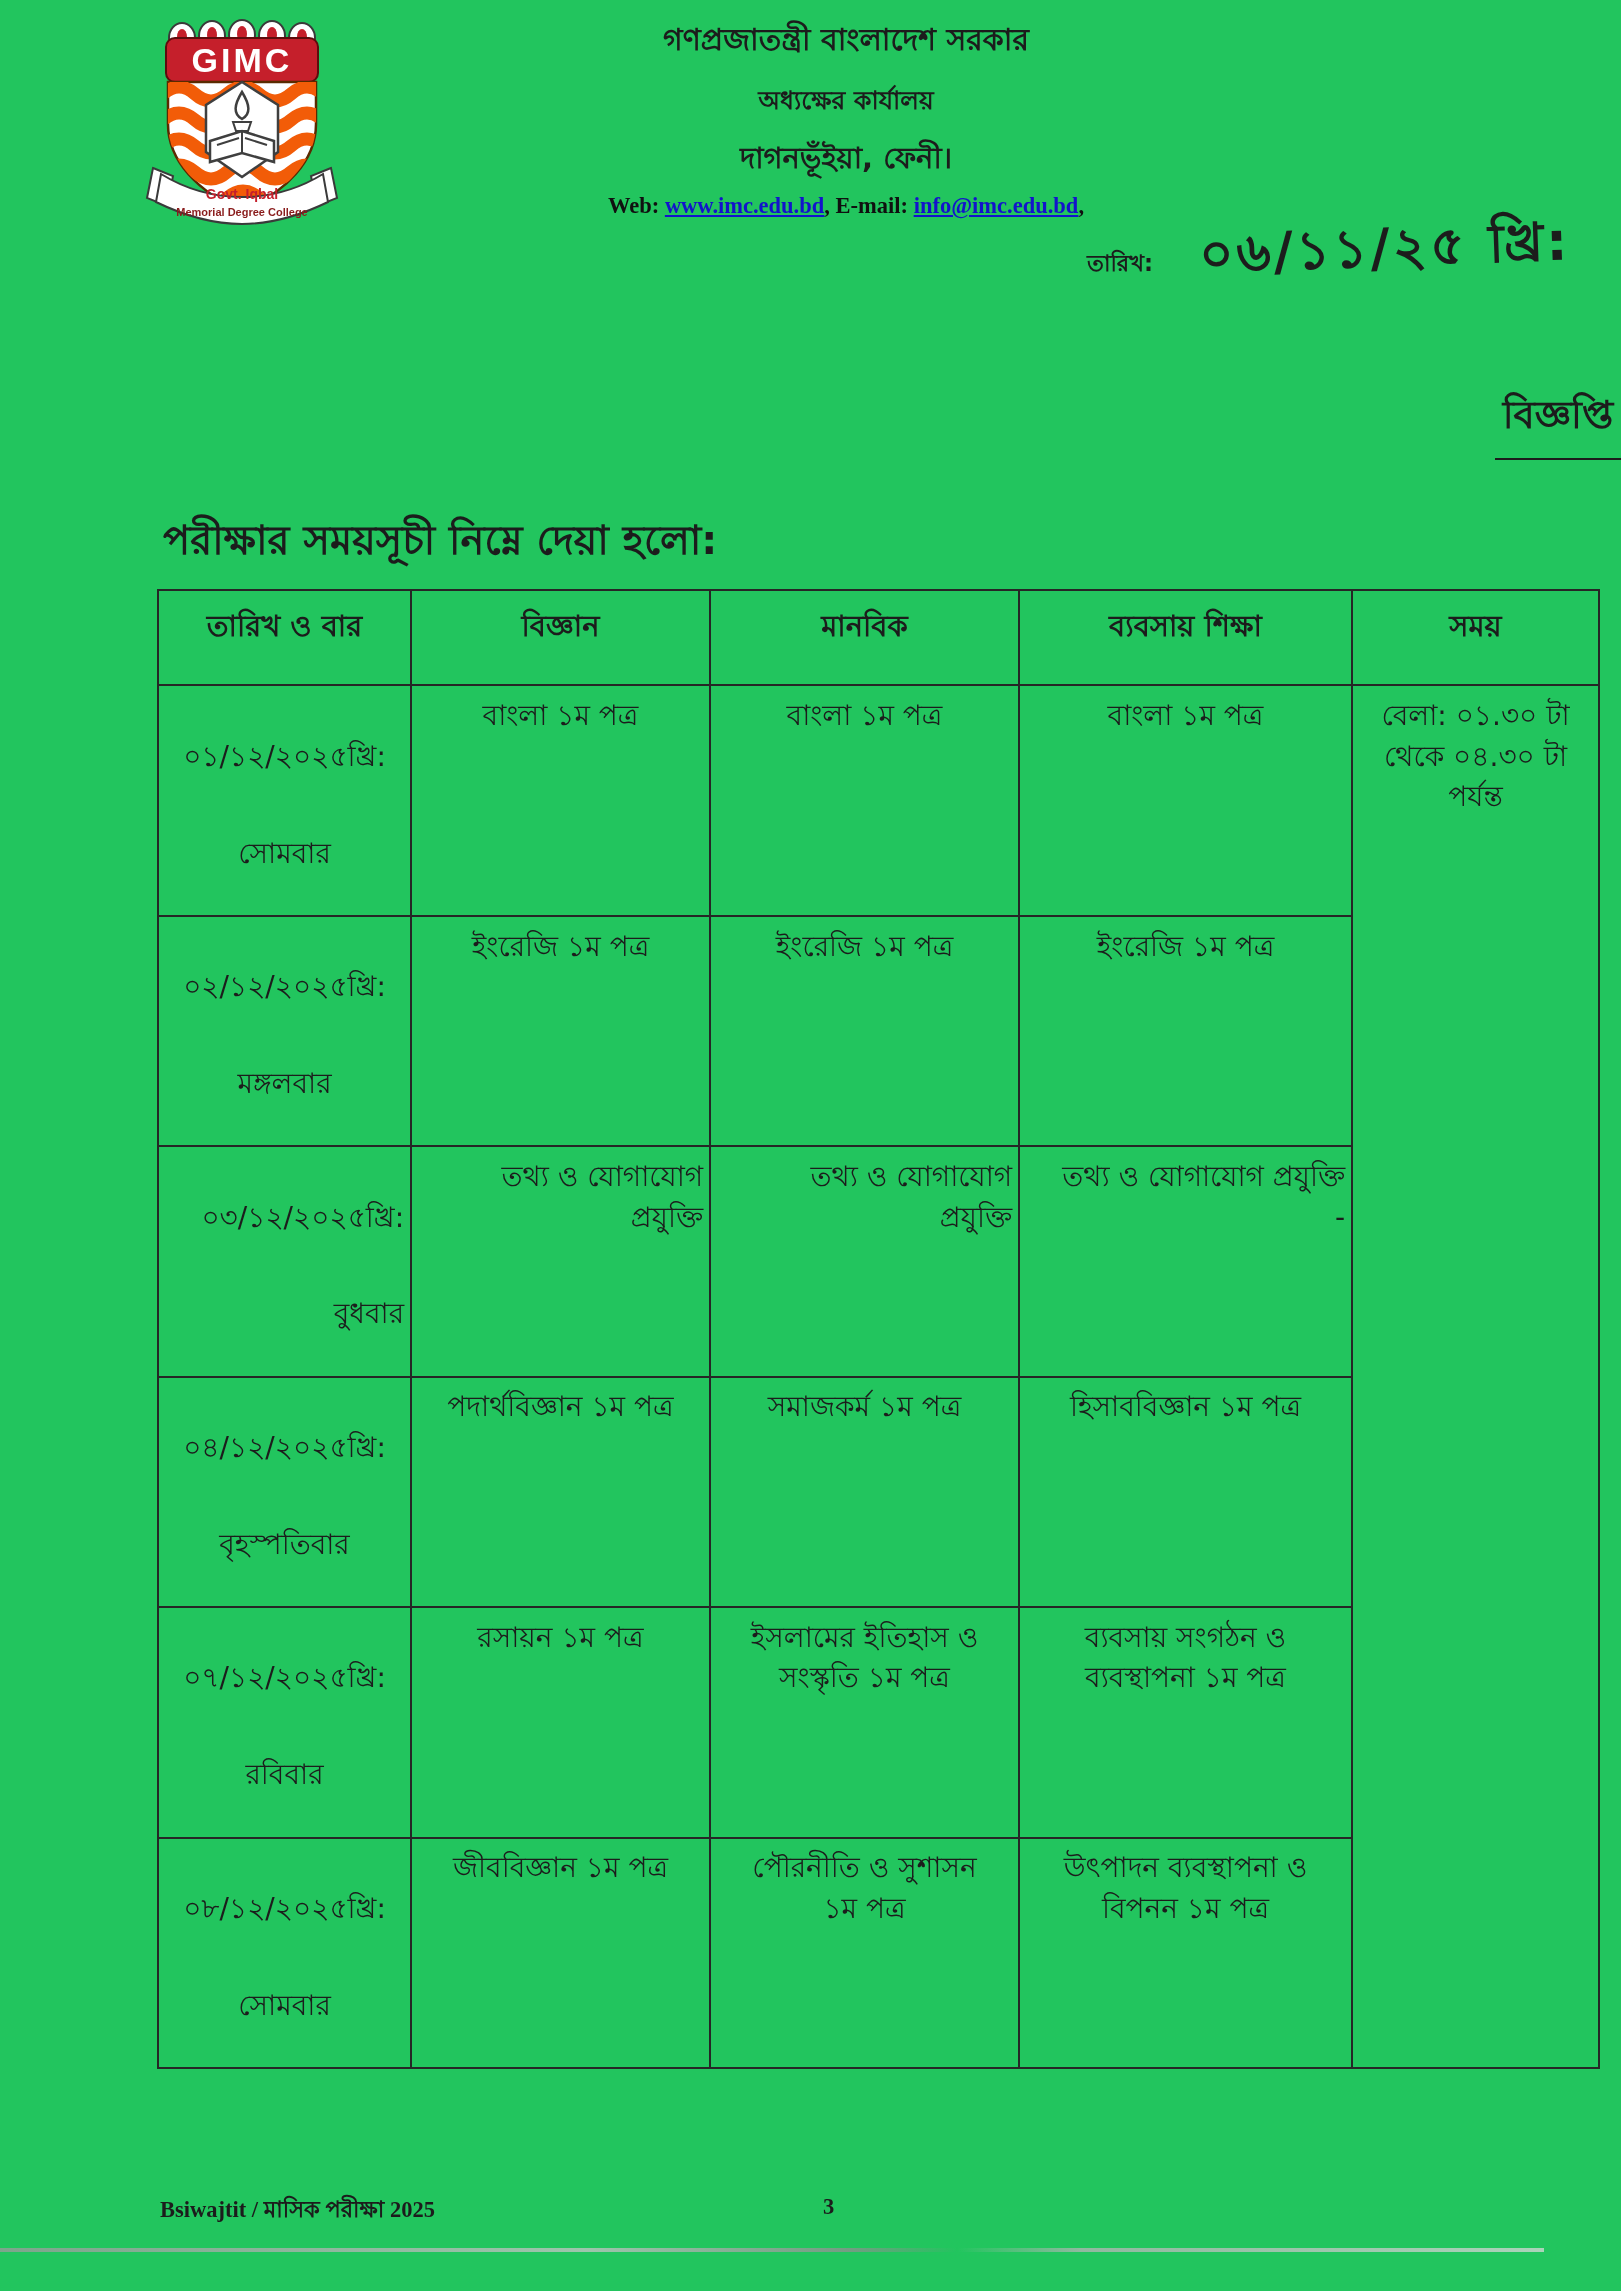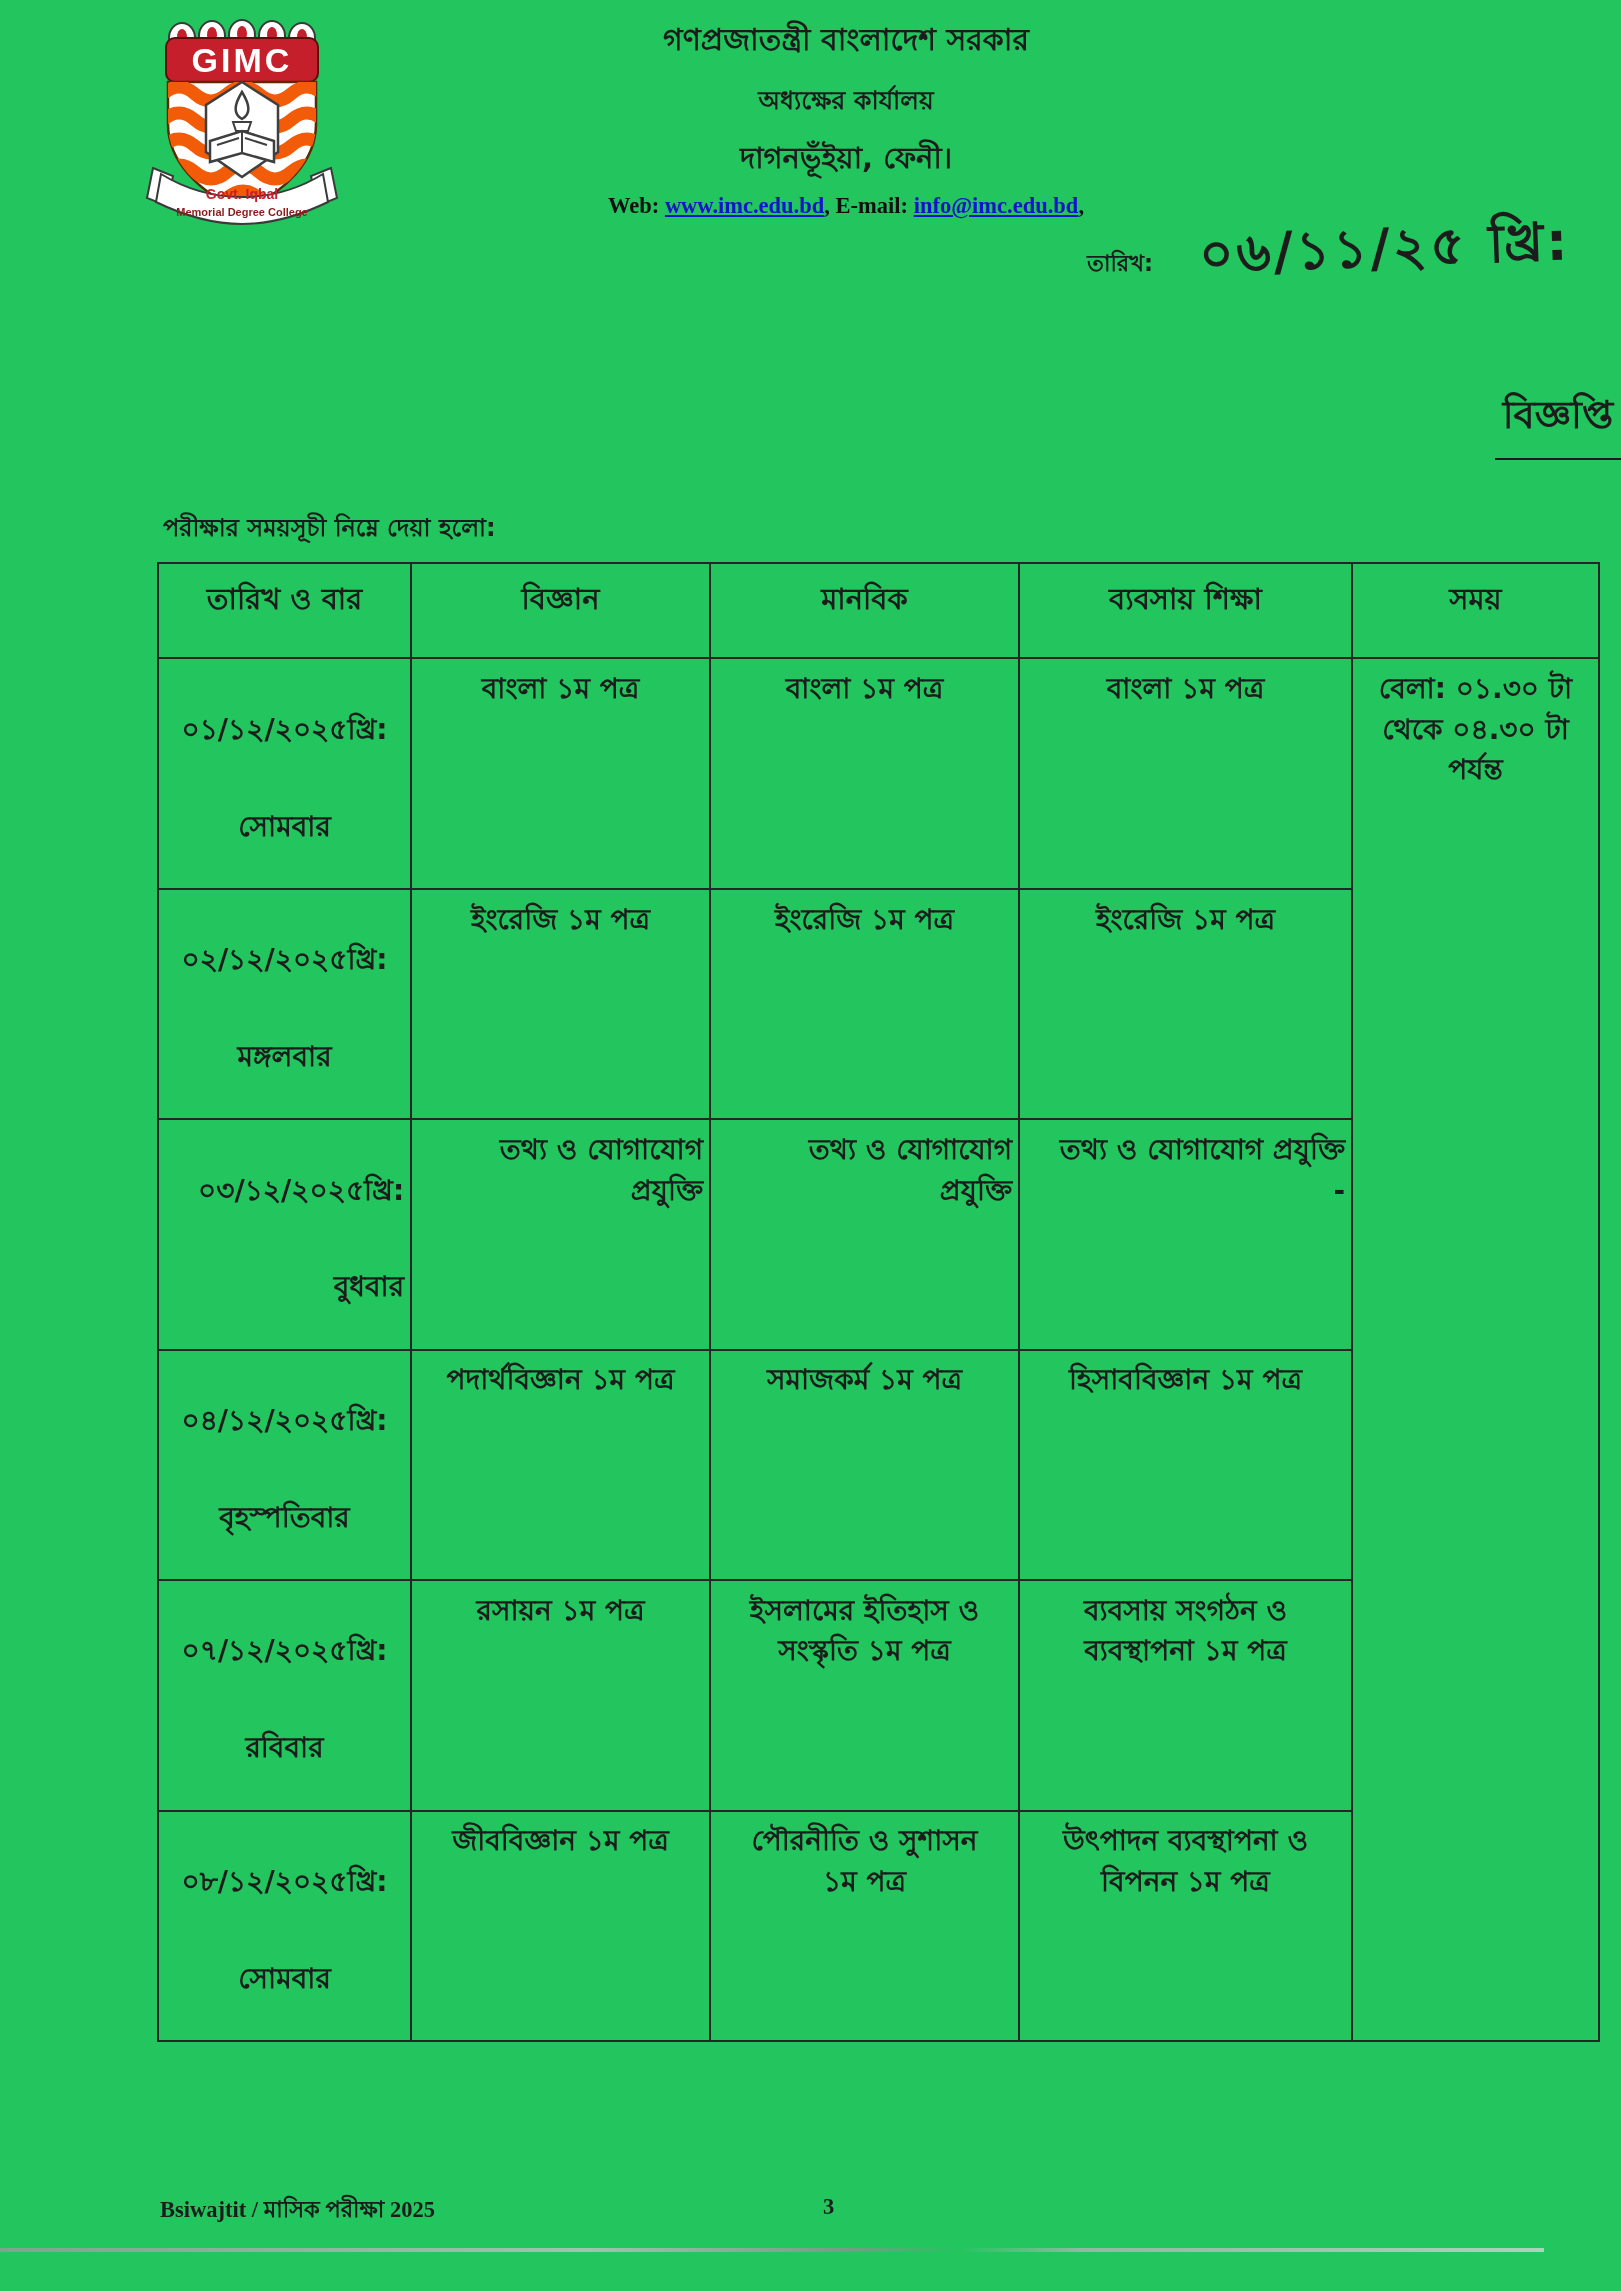--- a/index.html
+++ b/index.html
@@ -24,27 +24,27 @@
   .memo-no{font-size:24.5px;font-weight:600;padding-top:9.8px;}
   .date-wrap{position:absolute;right:11.8px;top:-41px;display:flex;align-items:center;gap:36px;}
   .date-label{font-size:22.5px;font-weight:600;margin-right:9.8px;position:relative;top:13.7px;}
   .date-hand{font-size:53px;font-weight:600;letter-spacing:2.9px;transform:rotate(-2deg);}
   
   .title-wrap{text-align:right;margin-top:78px;}
   .notice-title{display:inline-block;font-size:38px;font-weight:700;
                 border-bottom:2.9px solid #1c1c1c;padding:0 7.8px 8.8px;}
   .body-par{margin:37px 106px 0 163px;font-size:29px;line-height:1.55;
             text-align:justify;font-weight:600;}
-  .sched-intro{margin:49px 0 13.7px 163px;font-size:24px;font-weight:700;}
+  .sched-intro{margin:49px 0 13.7px 163px;font-size:40px;font-weight:700;}
   
   table.sched{border-collapse:collapse;table-layout:fixed;margin-left:157px;width:1441px;}
   table.sched th,table.sched td{border:2.5px solid #262626;}
   table.sched th{font-size:29px;font-weight:700;text-align:center;
                  vertical-align:top;padding-top:11.8px;height:80px;}
-  table.sched td{font-size:28px;font-weight:700;text-align:center;vertical-align:top;
+  table.sched td{font-size:28px;font-weight:400;text-align:center;vertical-align:top;
                  padding:9.8px 5.9px 0;white-space:pre-line;line-height:1.45;}
   td.date-cell .d-day{margin-top:15.7px;}
   td.time-cell{vertical-align:middle;line-height:1.9;font-size:29px;padding:0 7.8px;}
   tr.r1 td,tr.r2 td{height:96px;}
   tr.r3 td{height:110px;text-align:right;}
   tr.r4 td{height:106px;}
   tr.r5 td{height:131px;}
   tr.r6 td{height:118px;}
   
   .footer-ref{position:absolute;left:160px;top:2192px;font-size:22.5px;font-weight:600;

